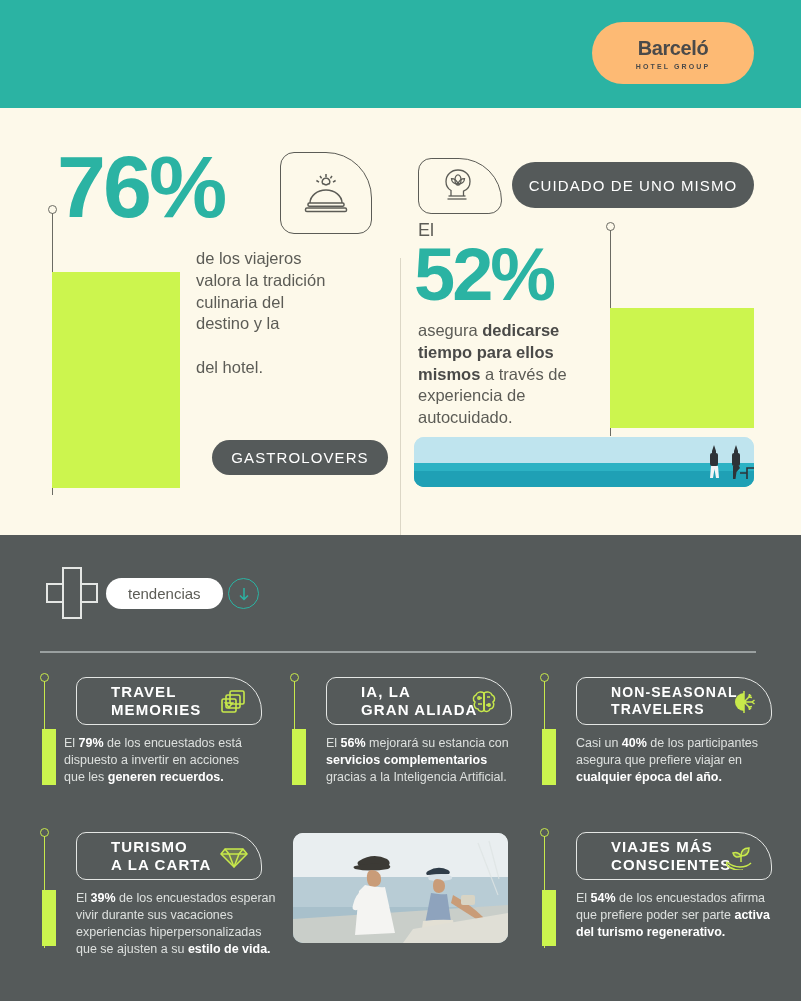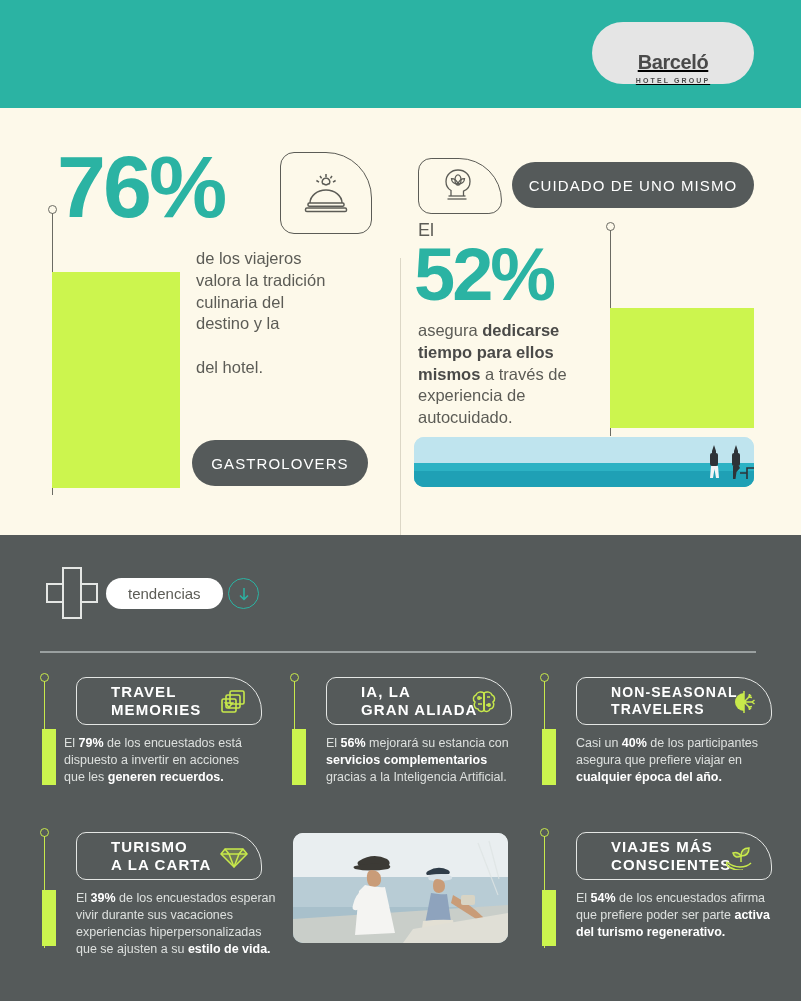--- a/index.html
+++ b/index.html
@@ -22,23 +22,23 @@
     background: #FFFFFF; border-radius: 28px;
     display: flex; align-items: center;
   }
   .title-text {
     margin-left: 28px;
     font-size: 24px; color: #4A4A4A; letter-spacing: .2px;
   }
   .logo-pill {
     position: absolute; left: 592px; top: 22px;
     width: 162px; height: 62px;
-    background: #e5e5e5; border-radius: 31px;
+    background: #fdba74; border-radius: 31px;
     display: flex; flex-direction: column;
-    align-items: center; justify-content: flex-end; text-decoration: underline;
+    align-items: center; justify-content: center;
   }
   .logo-main { font-size: 20px; font-weight: bold; color: #4A4A4A; letter-spacing: -.4px; }
   .logo-sub  { font-size: 7px; font-weight: bold; color: #4A4A4A; letter-spacing: 2.1px; margin-top: 3px; }
 
   
   .cream { position: absolute; left: 0; top: 108px; width: 801px; height: 427px; background: #FDF9EA; }
   .vdivider { position: absolute; left: 400px; top: 150px; width: 1px; height: 350px; background: #DCD7C6; }
 
   
   .connector { position: absolute; }
@@ -160,21 +160,21 @@
 
   <div style="position:absolute; left:196px; top:248px; width:180px;" class="body-text">
     <span>de los viajeros</span><br>
     <span>valora la tradición</span><br>
     <span>culinaria del</span><br>
     <span>destino y la</span><br>
     <br>
     <span>del hotel.</span>
   </div>
 
-  <div class="tag-pill" style="position:absolute; left:192px; top:440px; width:176px; height:46px;">GASTROLOVERS</div>
+  <div class="tag-pill" style="position:absolute; left:212px; top:440px; width:176px; height:35px;">GASTROLOVERS</div>
 
   <div class="icon-frame" style="left:418px; top:158px; width:84px; height:56px;">
     <svg width="36" height="40" viewBox="0 0 36 40" fill="none" stroke="#5C5C56" stroke-width="1.3">
       <path d="M9 30 V24.5 C5.5 22.5 4 19 4 15.5 C4 8.6 9.4 4 16 4 C23 4 28 9 28 15.5 C28 20 25.5 23.6 21.5 25.2 V30"></path>
       <path d="M6.5 30 h17"></path>
       <path d="M5.5 33 h19"></path>
       <ellipse cx="16" cy="14" rx="3" ry="5.2"></ellipse>
       <path d="M16 18 C12 18 9.5 15.6 9.5 12.6 C12.5 12.6 15 14.8 16 18Z"></path>
       <path d="M16 18 C20 18 22.5 15.6 22.5 12.6 C19.5 12.6 17 14.8 16 18Z"></path>
     </svg>

